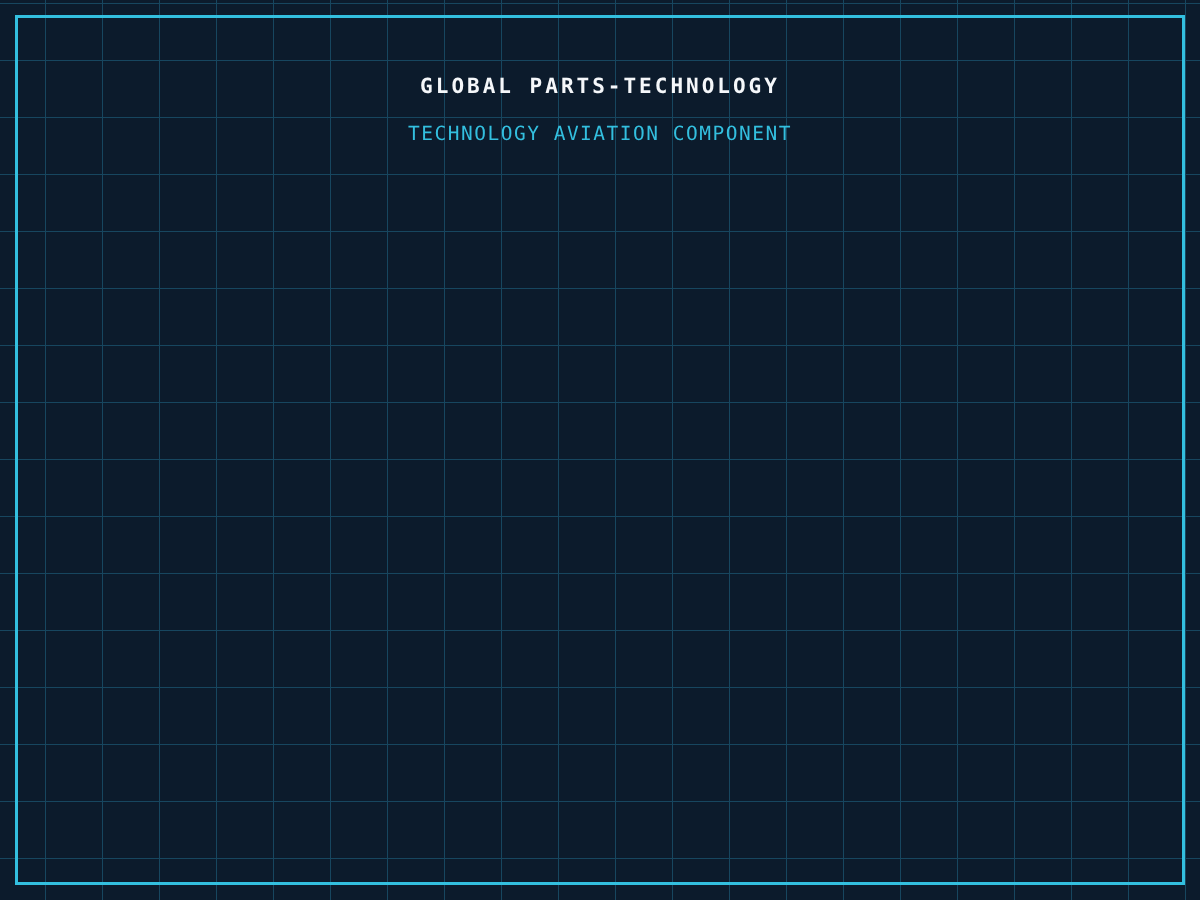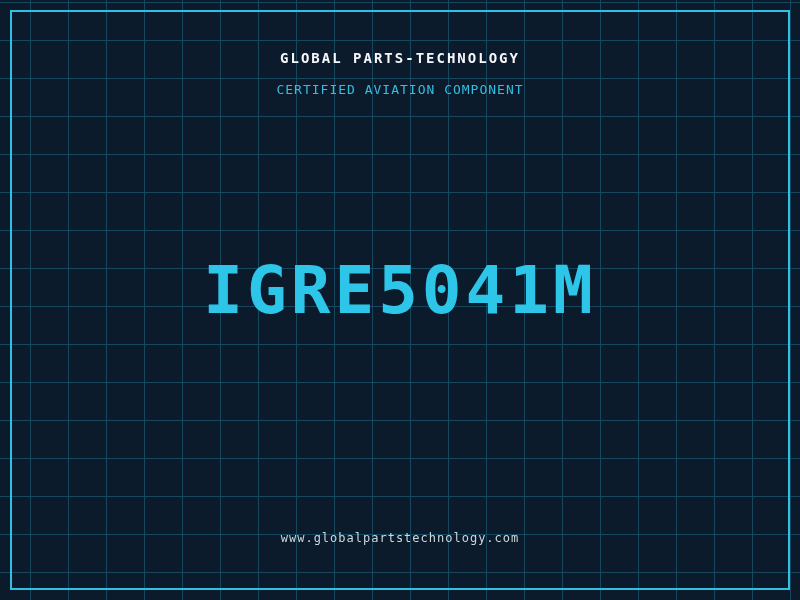--- a/index.html
+++ b/index.html
@@ -99,17 +99,15 @@
     letter-spacing: 1px;
   }
 </style>
 </head>
 <body>
 
 <div class="page">
   <div class="border-frame"></div>
   <div class="content">
     <div class="title">GLOBAL PARTS-TECHNOLOGY</div>
-    <div class="subtitle">CERTIFIED AVIATION COMPONENT</div>
-    <div class="part-number">IGRE5041M</div>
-    <div class="footer-url">www.globalpartstechnology.com</div>
+    <div class="subtitle">TECHNOLOGY AVIATION COMPONENT</div>
   </div>
 </div>
 
 </body></html>

